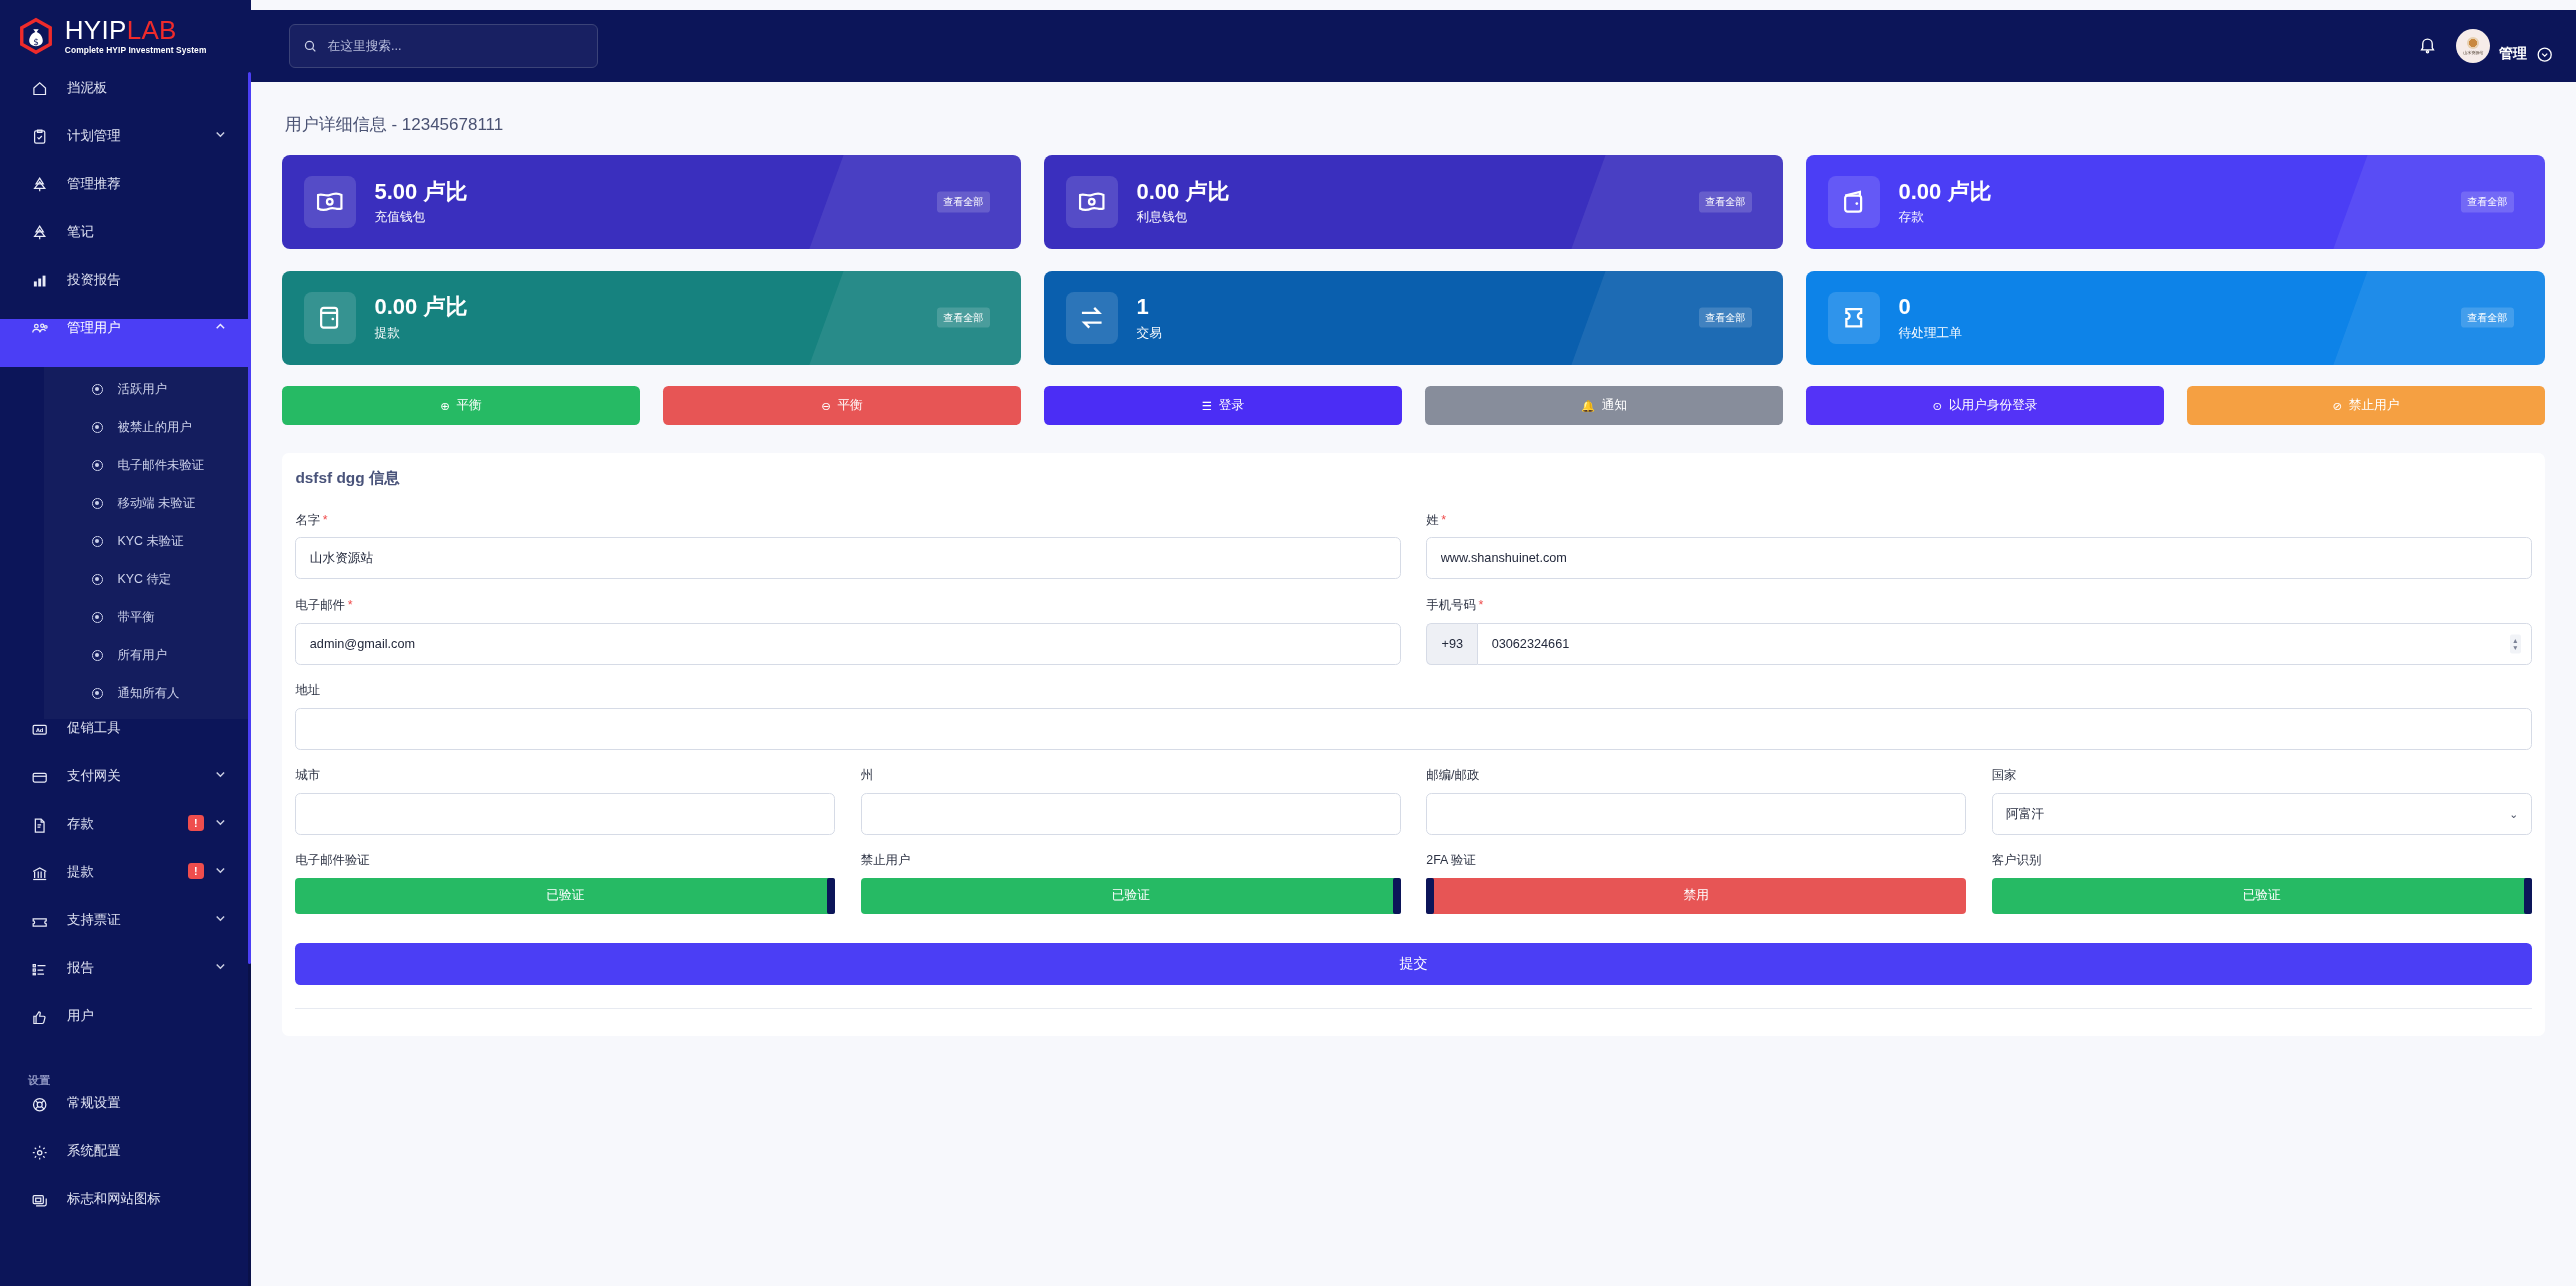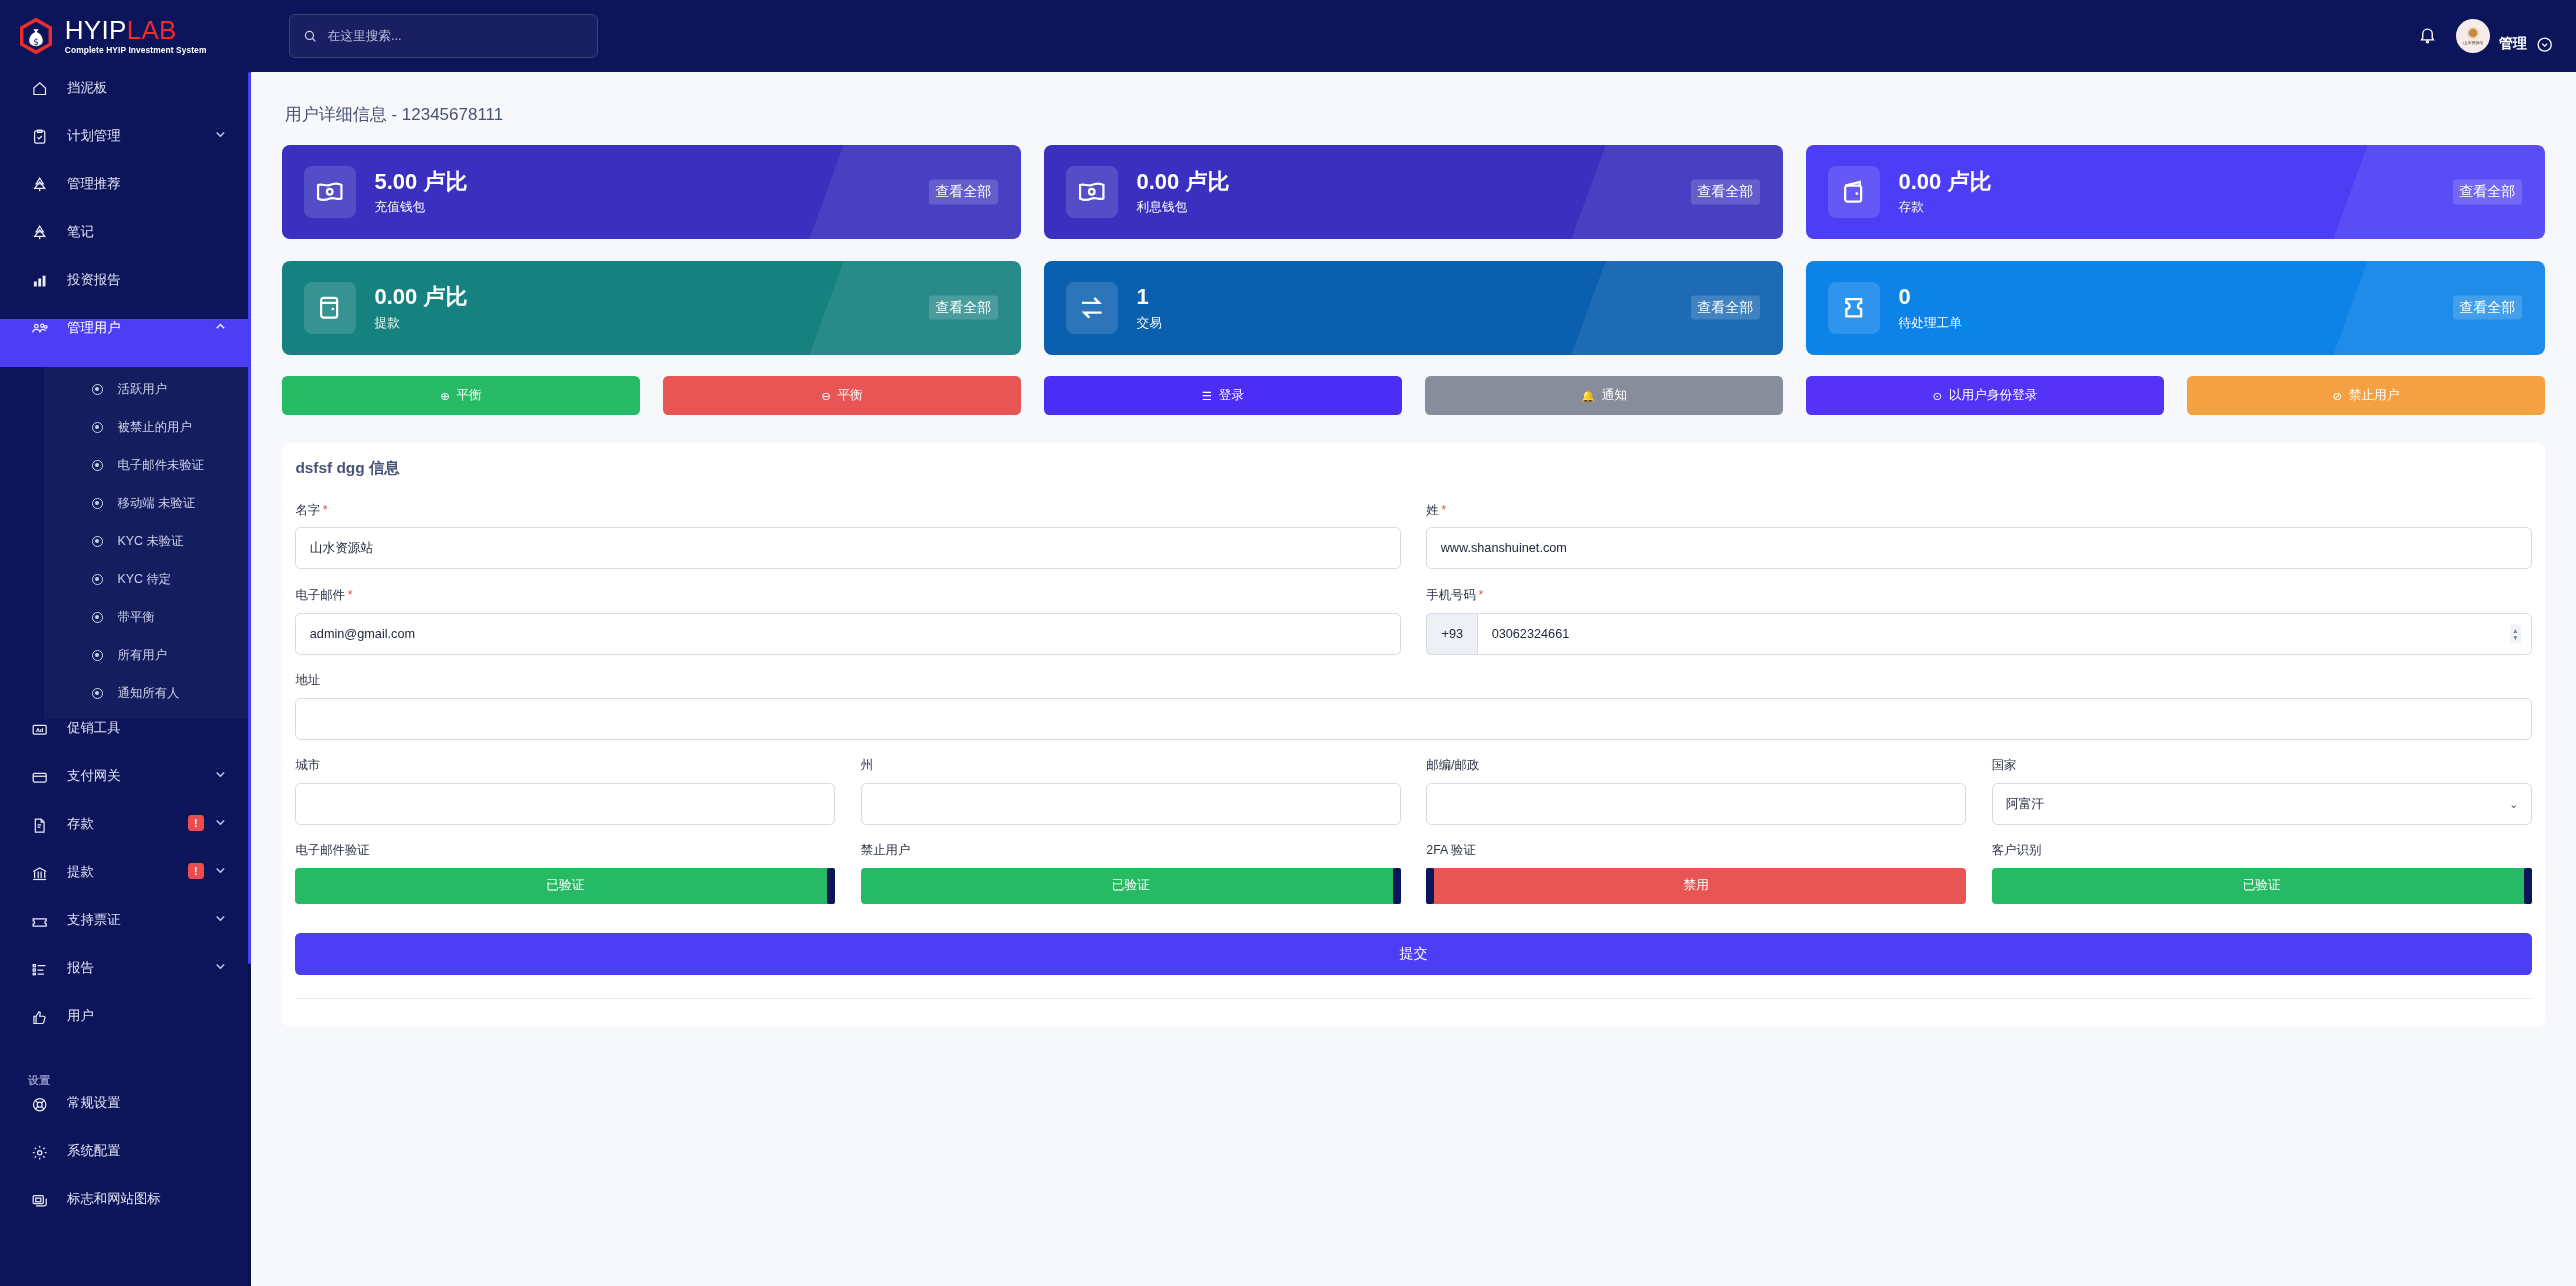--- a/index.html
+++ b/index.html
@@ -78,21 +78,21 @@
   .scrollbar {
     position: absolute; right: 0; top: 72px;
     width: 3.4px; height: 1214px; background: #0a1149;
   }
   .scrollbar .thumb {
     position: absolute; left: 0; top: 0;
     width: 3.4px; height: 892px; background: #4b3ef5; border-radius: 2px;
   }
 
   
-  .content { flex: 1 1 auto; display: flex; flex-direction: column; min-width: 0; }
+  .content { flex: 1 1 auto; display: flex; flex-direction: column; min-width: 0; margin-top: 10px; }
   .topbar {
     height: 72px; background: #0c1559;
     display: flex; align-items: center;
     padding: 0 23px 0 38px; flex: 0 0 72px;
   }
   .search-box {
     width: 309px; height: 44px;
     border: 0.7px solid #3b4378; border-radius: 6px;
     background: #182062;
     display: flex; align-items: center; padding: 0 13.4px; gap: 9.4px;
@@ -138,23 +138,23 @@
   .stat-ico {
     width: 52px; height: 52px; border-radius: 8px;
     background: rgba(255,255,255,.14);
     display: flex; align-items: center; justify-content: center;
     flex: 0 0 52px; margin-right: 19px; z-index: 2;
   }
   .stat-txt { z-index: 2; }
   .stat-amount { font-size: 22px; font-weight: 700; line-height: 1.25; }
   .stat-label { font-size: 12.7px; margin-top: 4px; opacity: .97; }
   .stat-view {
-    position: absolute; right: 23px; top: 50%; transform: translateY(-50%);
+    position: absolute; right: 31px; top: 50%; transform: translateY(-50%);
     background: rgba(255,255,255,.16); color: #fff;
-    font-size: 14px; padding: 3.4px 6.7px; border-radius: 3.4px; z-index: 3;
+    font-size: 10px; padding: 3.4px 6.7px; border-radius: 3.4px; z-index: 3;
     cursor: pointer; white-space: nowrap; text-align: right;
   }
 
   .actions-row { display: flex; gap: 23px; margin-bottom: 28px; }
   .action-btn {
     flex: 1 1 0; height: 39px; border-radius: 5.4px; border: none;
     color: #fff; font-size: 12.7px; cursor: pointer;
     display: flex; align-items: center; justify-content: center; gap: 6.7px;
     font-family: inherit;
   }

